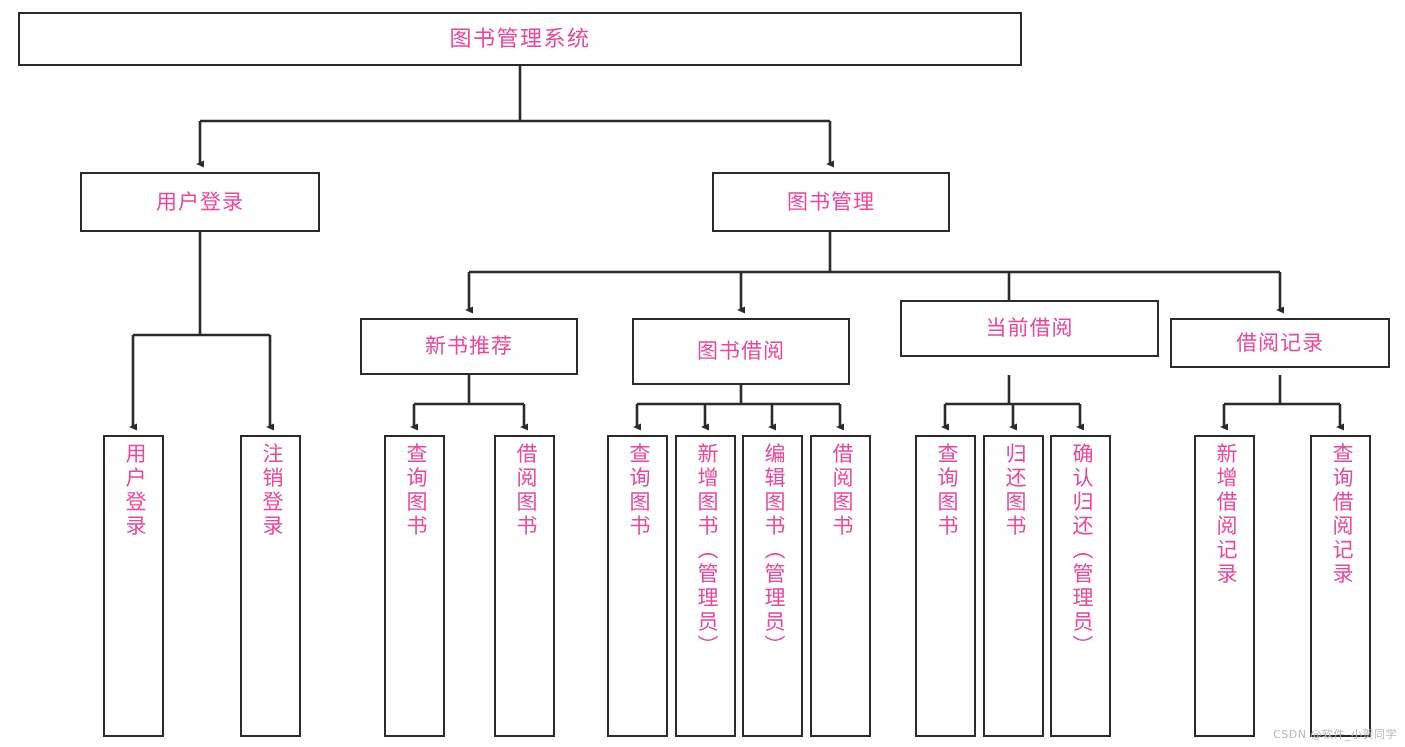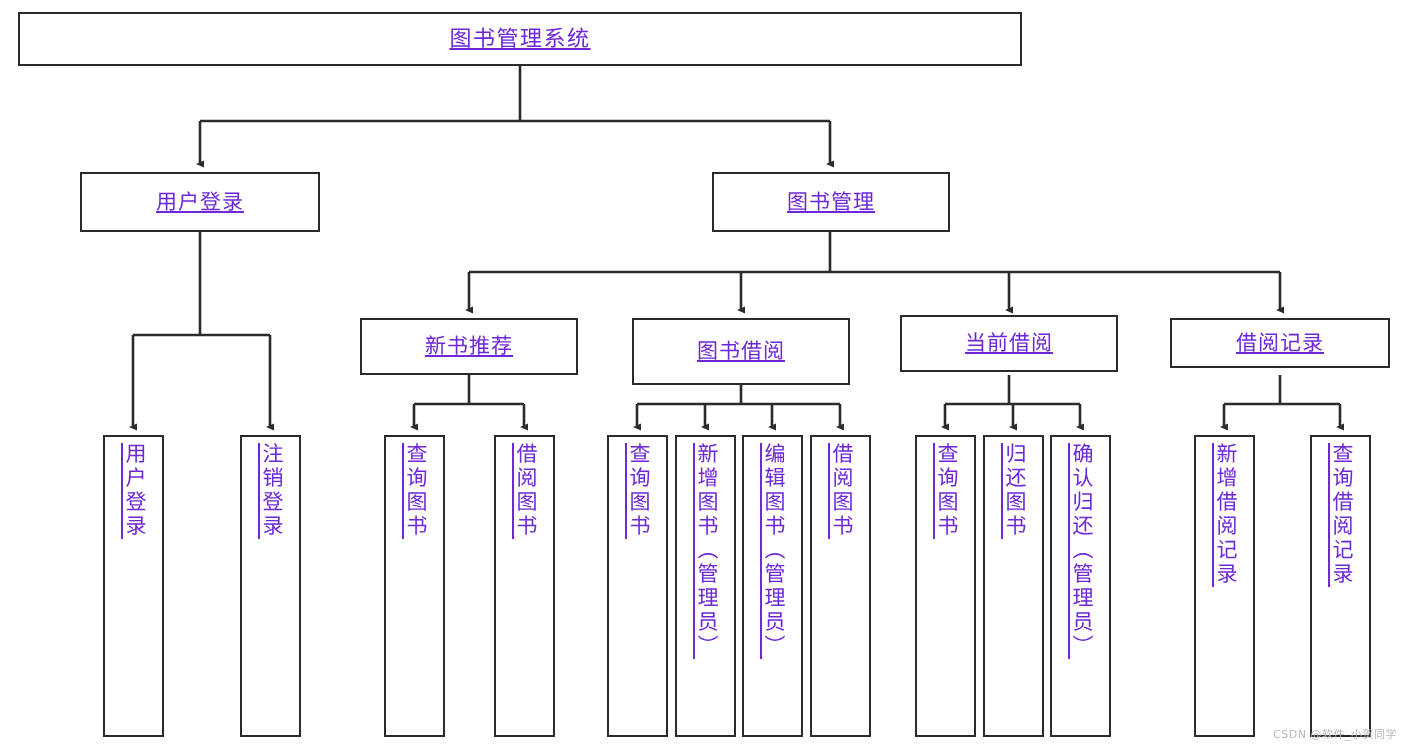--- a/index.html
+++ b/index.html
@@ -27,22 +27,21 @@
     pointer-events: none;
   }
   .node {
     position: absolute;
     box-sizing: border-box;
     border: 2px solid #2b2b2b;
     background: #ffffff;
     display: flex;
     align-items: center;
     justify-content: center;
-    color: #6d28d9;
-    text-decoration: underline;
+    color: #ec4899;
   }
   .node-label {
     display: block;
     text-align: center;
     line-height: 1.18;
     white-space: nowrap;
   }
   
   .node.horiz .node-label {
     font-size: 21px;
@@ -146,21 +145,21 @@
   </div>
 
   <div class="node horiz" style="left:360px; top:318px; width:218px; height:57px;">
     <span class="node-label">新书推荐</span>
   </div>
 
   <div class="node horiz" style="left:632px; top:318px; width:218px; height:67px;">
     <span class="node-label">图书借阅</span>
   </div>
 
-  <div class="node horiz" style="left:900px; top:315px; width:218px; height:57px;">
+  <div class="node horiz" style="left:900px; top:300px; width:259px; height:57px;">
     <span class="node-label">当前借阅</span>
   </div>
 
   <div class="node horiz" style="left:1170px; top:318px; width:220px; height:50px;">
     <span class="node-label">借阅记录</span>
   </div>
 
   <div class="node leaf" style="left:103px; top:435px; width:61px; height:302px;">
     <span class="node-label">用户登录</span>
   </div>

